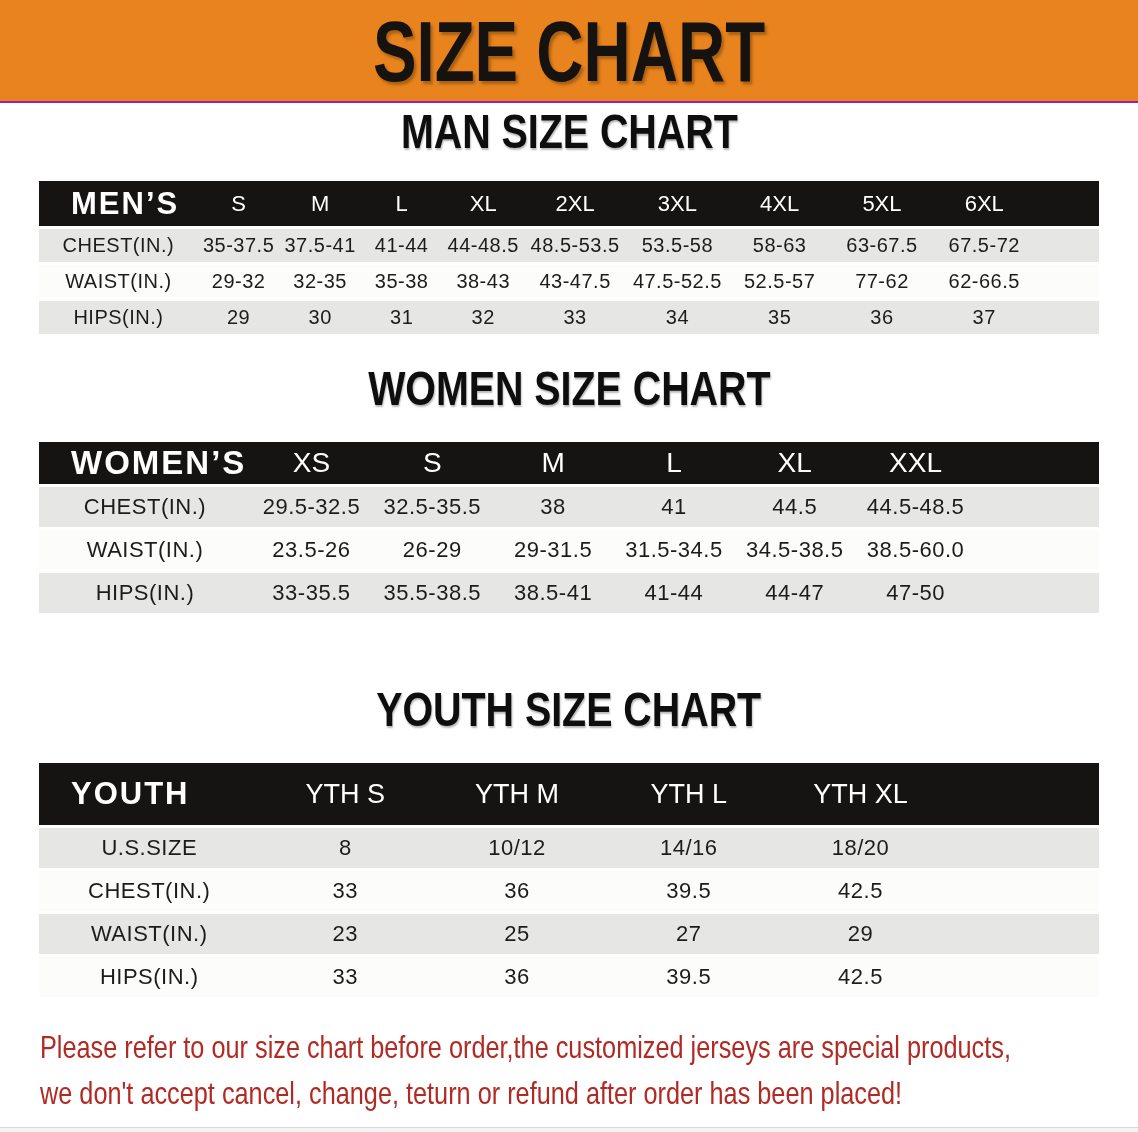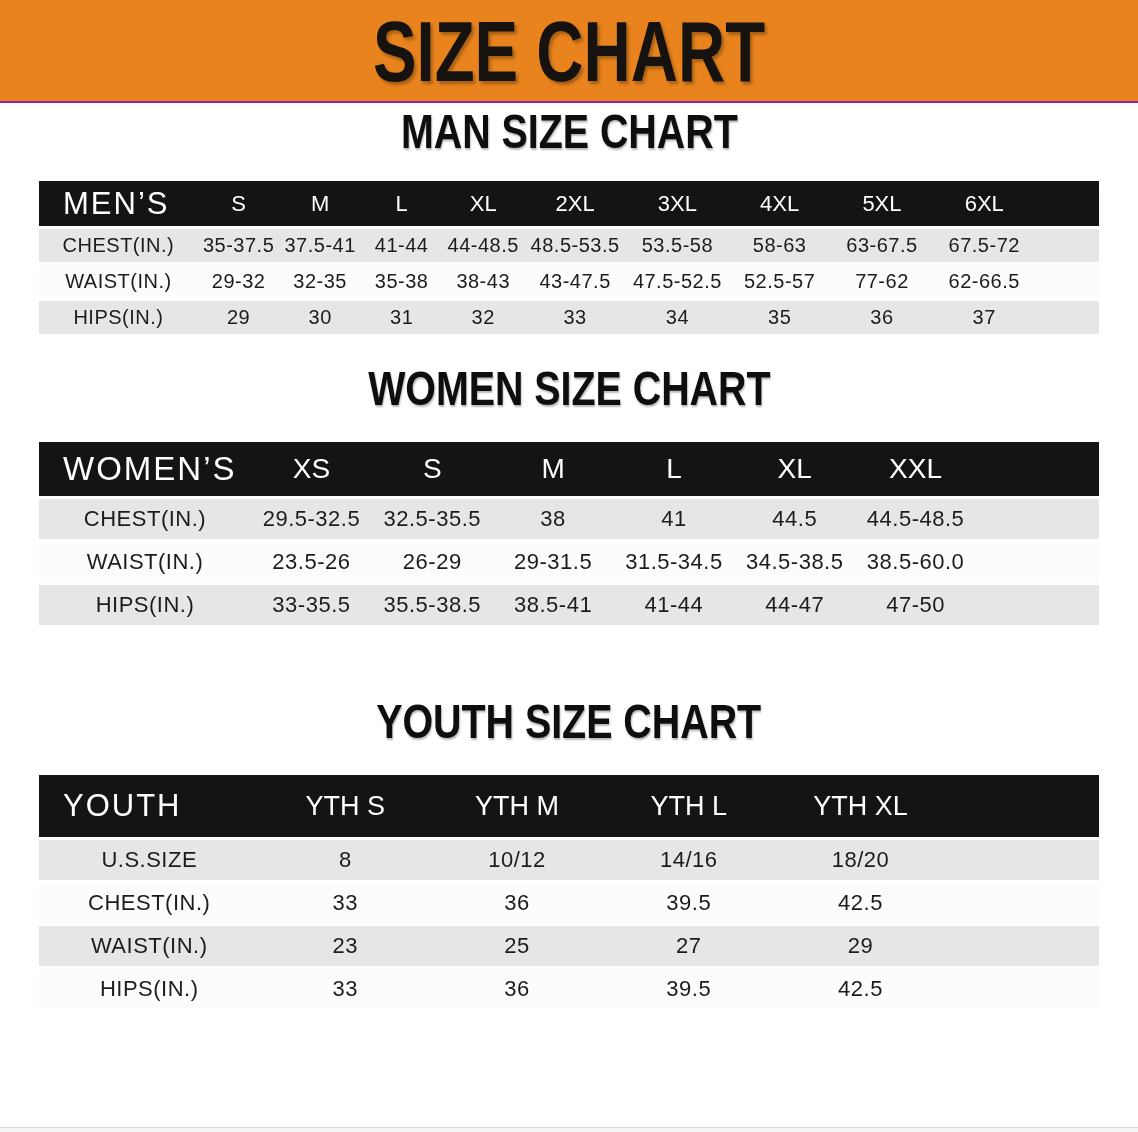--- a/index.html
+++ b/index.html
@@ -61,40 +61,40 @@
     white-space: nowrap;
     overflow: hidden;
   }
   .size-table thead th {
     background: #151413;
     color: #ffffff;
     font-weight: normal;
   }
   .size-table thead th.hlabel {
     text-align: left;
-    padding-left: 24px;
-    font-weight: normal;
+    padding-left: 32px;
+    font-weight: bold;
     letter-spacing: 2px;
   }
   .size-table tr.stripe td { background: #e6e6e5; }
   .size-table tr.plain  td { background: #fcfcfb; }
   .size-table td { color: #1c1c1c; letter-spacing: 0.5px; }
   .size-table tbody { border-bottom: 3px solid #701a75; }
 
   
   .sec-men th { height: 45px; font-size: 22px; }
   .sec-men th.hlabel { font-size: 31px; }
   .sec-men td { height: 33px; font-size: 20px; }
   .sec-men th:first-child { width: 15%; }
   .sec-men th:nth-child(n+2):nth-child(-n+5)  { width: 7.7%; }
   .sec-men th:nth-child(n+6):nth-child(-n+10) { width: 9.66%; }
   .sec-men th.filler { width: 6%; }
 
   
-  .sec-women th { height: 54px; font-size: 28px; }
+  .sec-women th { height: 42px; font-size: 28px; }
   .sec-women th.hlabel { font-size: 33px; }
   .sec-women td { height: 40px; font-size: 22px; }
   .sec-women th:first-child { width: 20%; }
   .sec-women th:nth-child(n+2):nth-child(-n+7) { width: 11.4%; }
   .sec-women th.filler { width: 11.6%; }
 
   
   .sec-youth th { height: 62px; font-size: 27px; }
   .sec-youth th.hlabel { font-size: 31px; }
   .sec-youth td { height: 40px; font-size: 22px; }
@@ -292,15 +292,19 @@
             <td>33</td>
             <td>36</td>
             <td>39.5</td>
             <td>42.5</td>
             <td class="filler"></td>
           </tr>
         </tbody>
       </table>
   </section>
 
+  <footer class="disclaimer">
+    <p>Please refer to our size chart before order,the customized jerseys are special products,</p>
+    <p>we don't accept cancel, change, teturn or refund after order has been placed!</p>
+  </footer>
 
   <div class="bottom-strip"></div>
 </div>
 
 </body></html>

